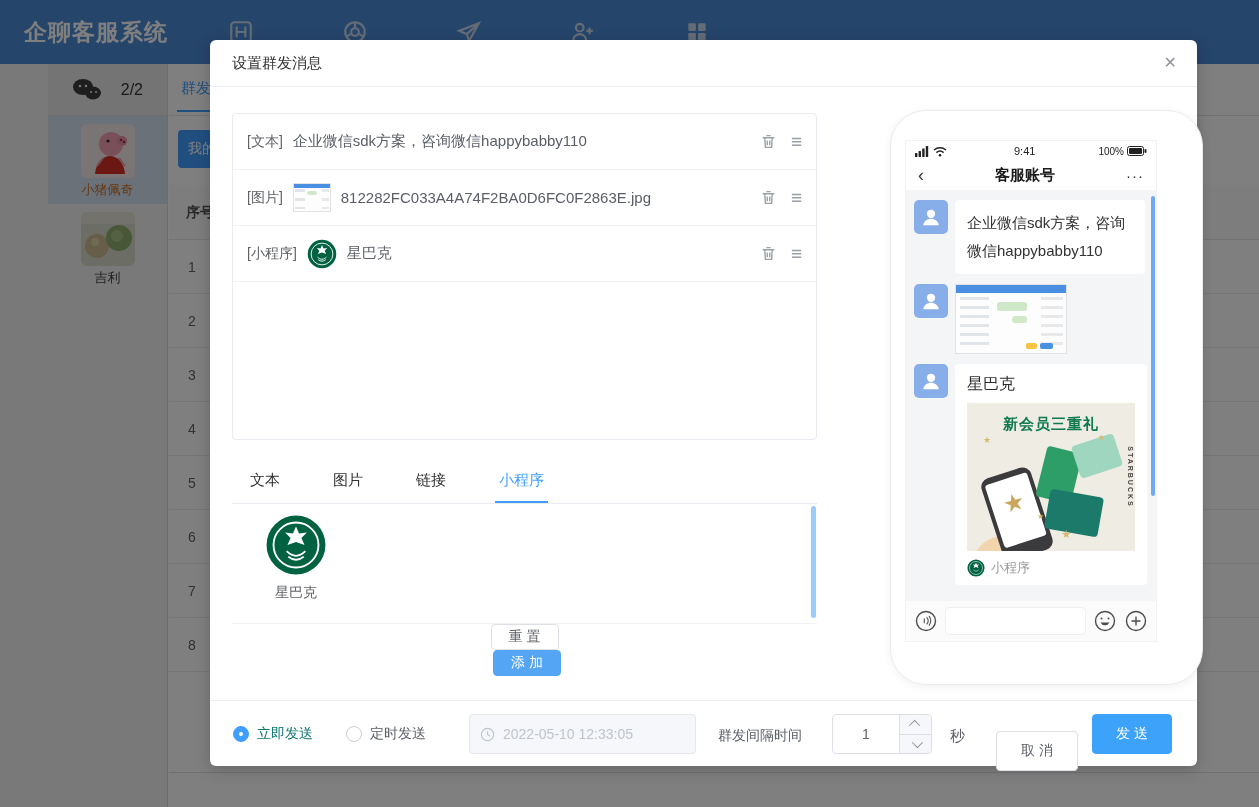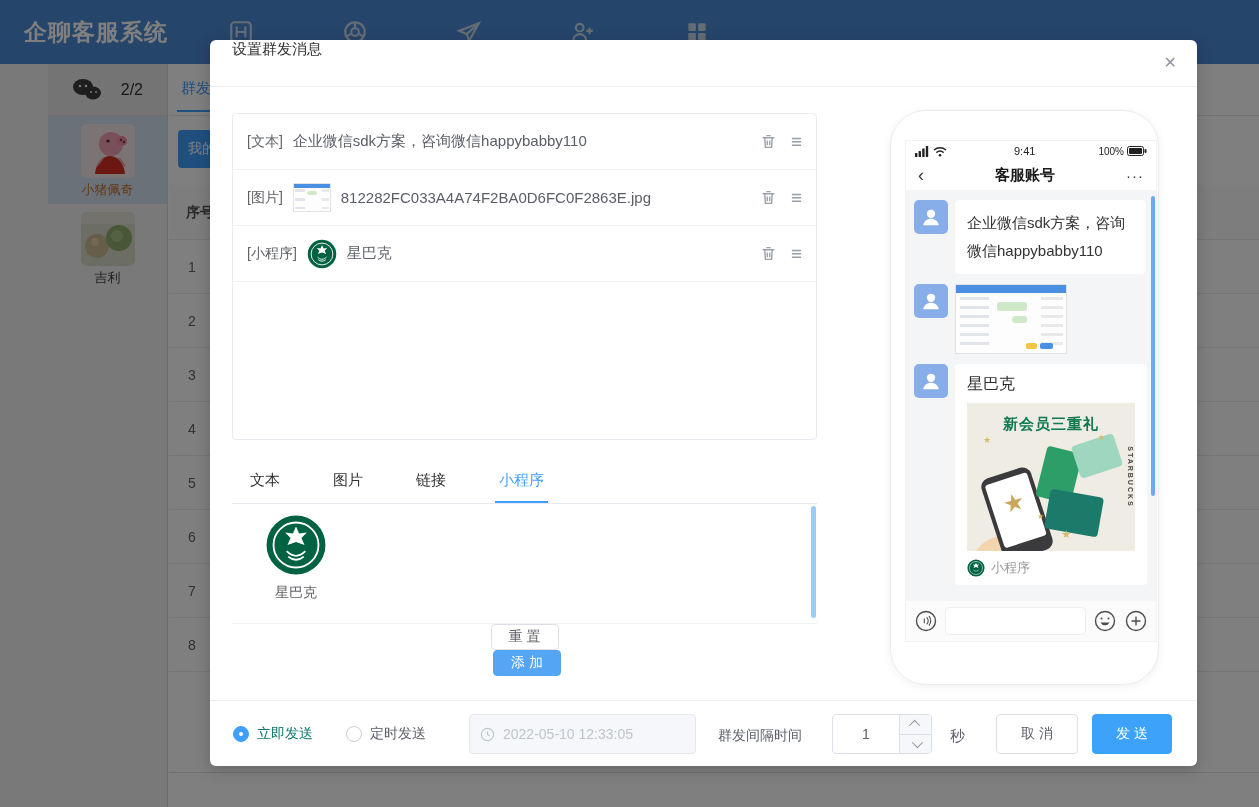--- a/index.html
+++ b/index.html
@@ -31,21 +31,21 @@
   .bg-table { position:absolute; left:0; top:121px; right:0; }
   .bg-th { height:55px; background:#fafafa; border-bottom:1px solid #e8e8e8; line-height:55px; padding-left:17px; font-size:14px; color:#555; font-weight:bold; }
   .bg-tr { height:54px; border-bottom:1px solid #ececec; line-height:54px; padding-left:19px; font-size:14px; color:#606266; }
   .bg-bottomline { position:absolute; left:0; right:0; top:708px; height:1px; background:#e2e2e2; }
 
   
   .overlay { position:absolute; inset:0; background:rgba(0,0,0,0.5); z-index:50; }
 
   
   .modal { position:absolute; left:210px; top:40px; width:987px; height:726px; background:#fff; border-radius:6px; z-index:100; box-shadow:0 4px 16px rgba(0,0,0,.2); }
-  .m-header { height:47px; border-bottom:1px solid #eceef2; display:flex; padding:0 20px 0 22px; }
+  .m-header { height:47px; border-bottom:1px solid #eceef2; display:flex; align-items:center; padding:0 20px 0 22px; }
   .m-title { font-size:15px; color:#303133; }
   .m-close { margin-left:auto; font-size:16px; color:#909399; background:none; border:none; cursor:pointer; line-height:1; }
 
   .msglist { position:absolute; left:22px; top:73px; width:585px; height:327px; border:1px solid #e8ebf0; border-radius:4px; background:#fff; overflow:hidden; }
   .msgrow { height:56px; display:flex; align-items:center; padding:0 14px; border-bottom:1px solid #f0f2f5; }
   .msg-tag { font-size:14px; color:#606266; margin-right:10px; white-space:nowrap; }
   .msg-text { font-size:15px; color:#5a5e66; flex:1; white-space:nowrap; overflow:hidden; }
   .msg-thumb { width:38px; height:29px; margin-right:10px; flex:none; }
   .msg-logo { width:30px; height:30px; margin-right:10px; flex:none; }
   .row-ico { width:17px; height:17px; color:#9aa0a8; margin-left:14px; flex:none; cursor:pointer; }
@@ -82,25 +82,25 @@
   .intv-label { position:absolute; left:508px; top:26px; font-size:14px; color:#5a5e66; }
   .numbox { position:absolute; left:622px; top:13px; width:100px; height:40px; border:1px solid #dcdfe6; border-radius:4px; display:flex; background:#fff; }
   .numval { flex:1; text-align:center; line-height:38px; font-size:14px; color:#606266; }
   .spin { width:32px; border-left:1px solid #dcdfe6; display:flex; flex-direction:column; background:#f5f7fa; border-radius:0 4px 4px 0; }
   .spin-btn { flex:1; display:flex; align-items:center; justify-content:center; cursor:pointer; }
   .spin-btn.up { border-bottom:1px solid #dcdfe6; }
   .chev { width:8px; height:8px; border:solid #909399; border-width:1.5px 0 0 1.5px; }
   .chev.u { transform:rotate(45deg) translateY(2px); }
   .chev.d { transform:rotate(225deg) translateY(2px); }
   .unit { position:absolute; left:740px; top:26px; font-size:15px; color:#5a5e66; }
-  .cancel-btn { position:absolute; left:786px; top:13px; width:82px; height:40px; background:#fff; border:1px solid #dcdfe6; border-radius:4px; color:#5a5e66; font-size:14px; cursor:pointer; }
+  .cancel-btn { position:absolute; left:786px; top:30px; width:82px; height:40px; background:#fff; border:1px solid #dcdfe6; border-radius:4px; color:#5a5e66; font-size:14px; cursor:pointer; }
   .send-btn { position:absolute; left:882px; top:13px; width:80px; height:40px; background:#3da2f9; border:1px solid #3da2f9; border-radius:4px; color:#fff; font-size:14px; cursor:pointer; }
 
   
-  .phone { position:absolute; left:680px; top:70px; width:269px; height:575px; background:#fff; border:1px solid #ececec; border-radius:36px; box-shadow:0 2px 10px rgba(0,0,0,.06); }
+  .phone { position:absolute; left:680px; top:70px; width:313px; height:575px; background:#fff; border:1px solid #ececec; border-radius:36px; box-shadow:0 2px 10px rgba(0,0,0,.06); }
   .screen { position:absolute; left:14px; top:29px; width:252px; height:502px; background:#fff; border:1px solid #f2f2f2; overflow:hidden; }
   .p-status { height:20px; display:flex; align-items:center; padding:0 9px; font-size:10px; color:#222; }
   .p-status .mid { flex:1; text-align:center; font-size:11px; }
   .sig-ico,.wifi-ico { width:14px; height:11px; margin-right:4px; color:#222; }
   .batt-wrap { display:flex; align-items:center; gap:3px; }
   .batt-ico { width:20px; height:10px; color:#222; }
   .p-nav { height:28px; display:flex; align-items:center; padding:0 12px; background:#fff; }
   .p-back { font-size:18px; color:#333; line-height:1; cursor:pointer; }
   .p-title { flex:1; text-align:center; font-size:15px; font-weight:bold; color:#1a1a1a; }
   .p-more { font-size:15px; color:#333; letter-spacing:1px; cursor:pointer; }

